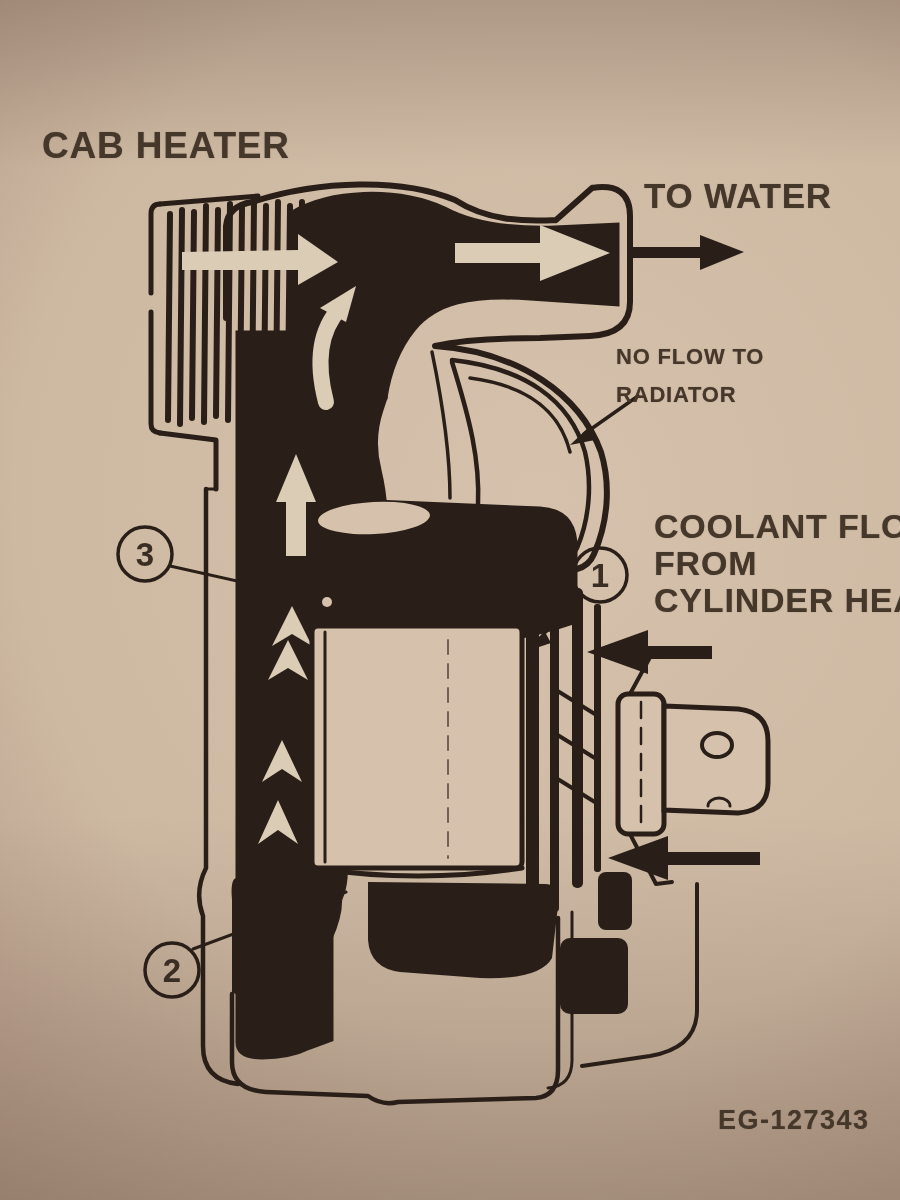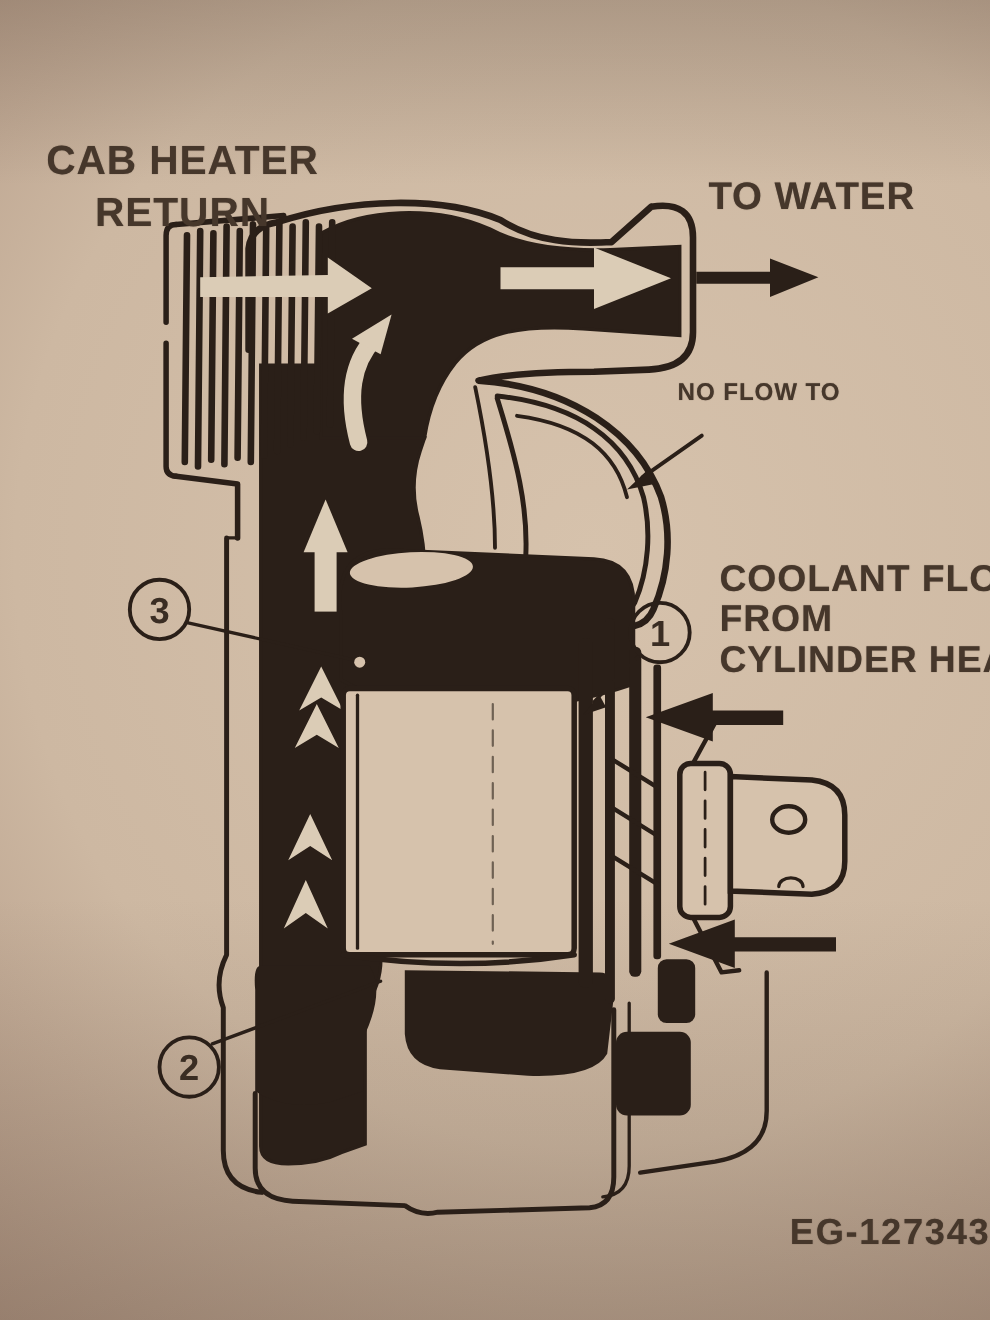--- a/index.html
+++ b/index.html
@@ -12,24 +12,24 @@
   }
   .stage{position:absolute;inset:0;}
   svg{position:absolute;left:0;top:0;}
   .label{
     position:absolute;color:#46372b;font-weight:bold;
     text-shadow:0 0 1px rgba(70,55,43,.55);
     letter-spacing:.8px;line-height:45px;font-size:35px;white-space:nowrap;
   }
   .label div{white-space:nowrap;}
   .lbl-cab{left:42px;top:122px;font-size:37px;line-height:47px;text-align:center;}
-  .lbl-pump{left:644px;top:156px;line-height:45px;}
+  .lbl-pump{left:644px;top:173px;line-height:45px;}
   .lbl-noflow{left:616px;top:338px;font-size:22px;line-height:38px;}
   .lbl-coolant{left:654px;top:508px;font-size:34px;line-height:37px;}
-  .lbl-code{left:718px;top:1104px;font-size:33px;letter-spacing:1.5px;line-height:32px;}
+  .lbl-code{left:718px;top:1104px;font-size:27px;letter-spacing:1.5px;line-height:32px;}
   .ink-f{fill:var(--ink,#2a1f18);}
   .ink-s{stroke:var(--ink,#2a1f18);fill:none;stroke-linecap:round;stroke-linejoin:round;}
   .wht-f{fill:var(--arrow-fill,#dbccb6);}
   .wht-s{stroke:var(--arrow-fill,#dbccb6);fill:none;stroke-linecap:round;}
   .lit-f{fill:var(--paper-light,#d6c2ac);}
   .callout-num{font-family:"Liberation Sans",sans-serif;font-weight:bold;font-size:33px;fill:#3a2d23;text-anchor:middle;}
 </style>
 </head>
 <body>
 
@@ -149,29 +149,29 @@
       <text class="callout-num" x="600" y="587">1</text>
 
       <line class="ink-s" stroke-width="3" x1="193" y1="949" x2="346" y2="892"></line>
       <circle class="ink-s" stroke-width="3.5" cx="172" cy="970" r="27"></circle>
       <text class="callout-num" x="172" y="982">2</text>
     </g>
   </svg>
 
   <div class="label lbl-cab">
     <div>CAB HEATER</div>
-    <div>RETURN</div>
   </div>
 
   <div class="label lbl-pump">
     <div>TO WATER</div>
   </div>
 
   <div class="label lbl-noflow">
     <div>NO FLOW TO</div>
+    <div>RADIATOR</div>
   </div>
 
   <div class="label lbl-coolant">
     <div>COOLANT FLOW</div>
     <div>FROM</div>
     <div>CYLINDER HEAD</div>
   </div>
 
   <div class="label lbl-code">EG-127343</div>
 </div>

